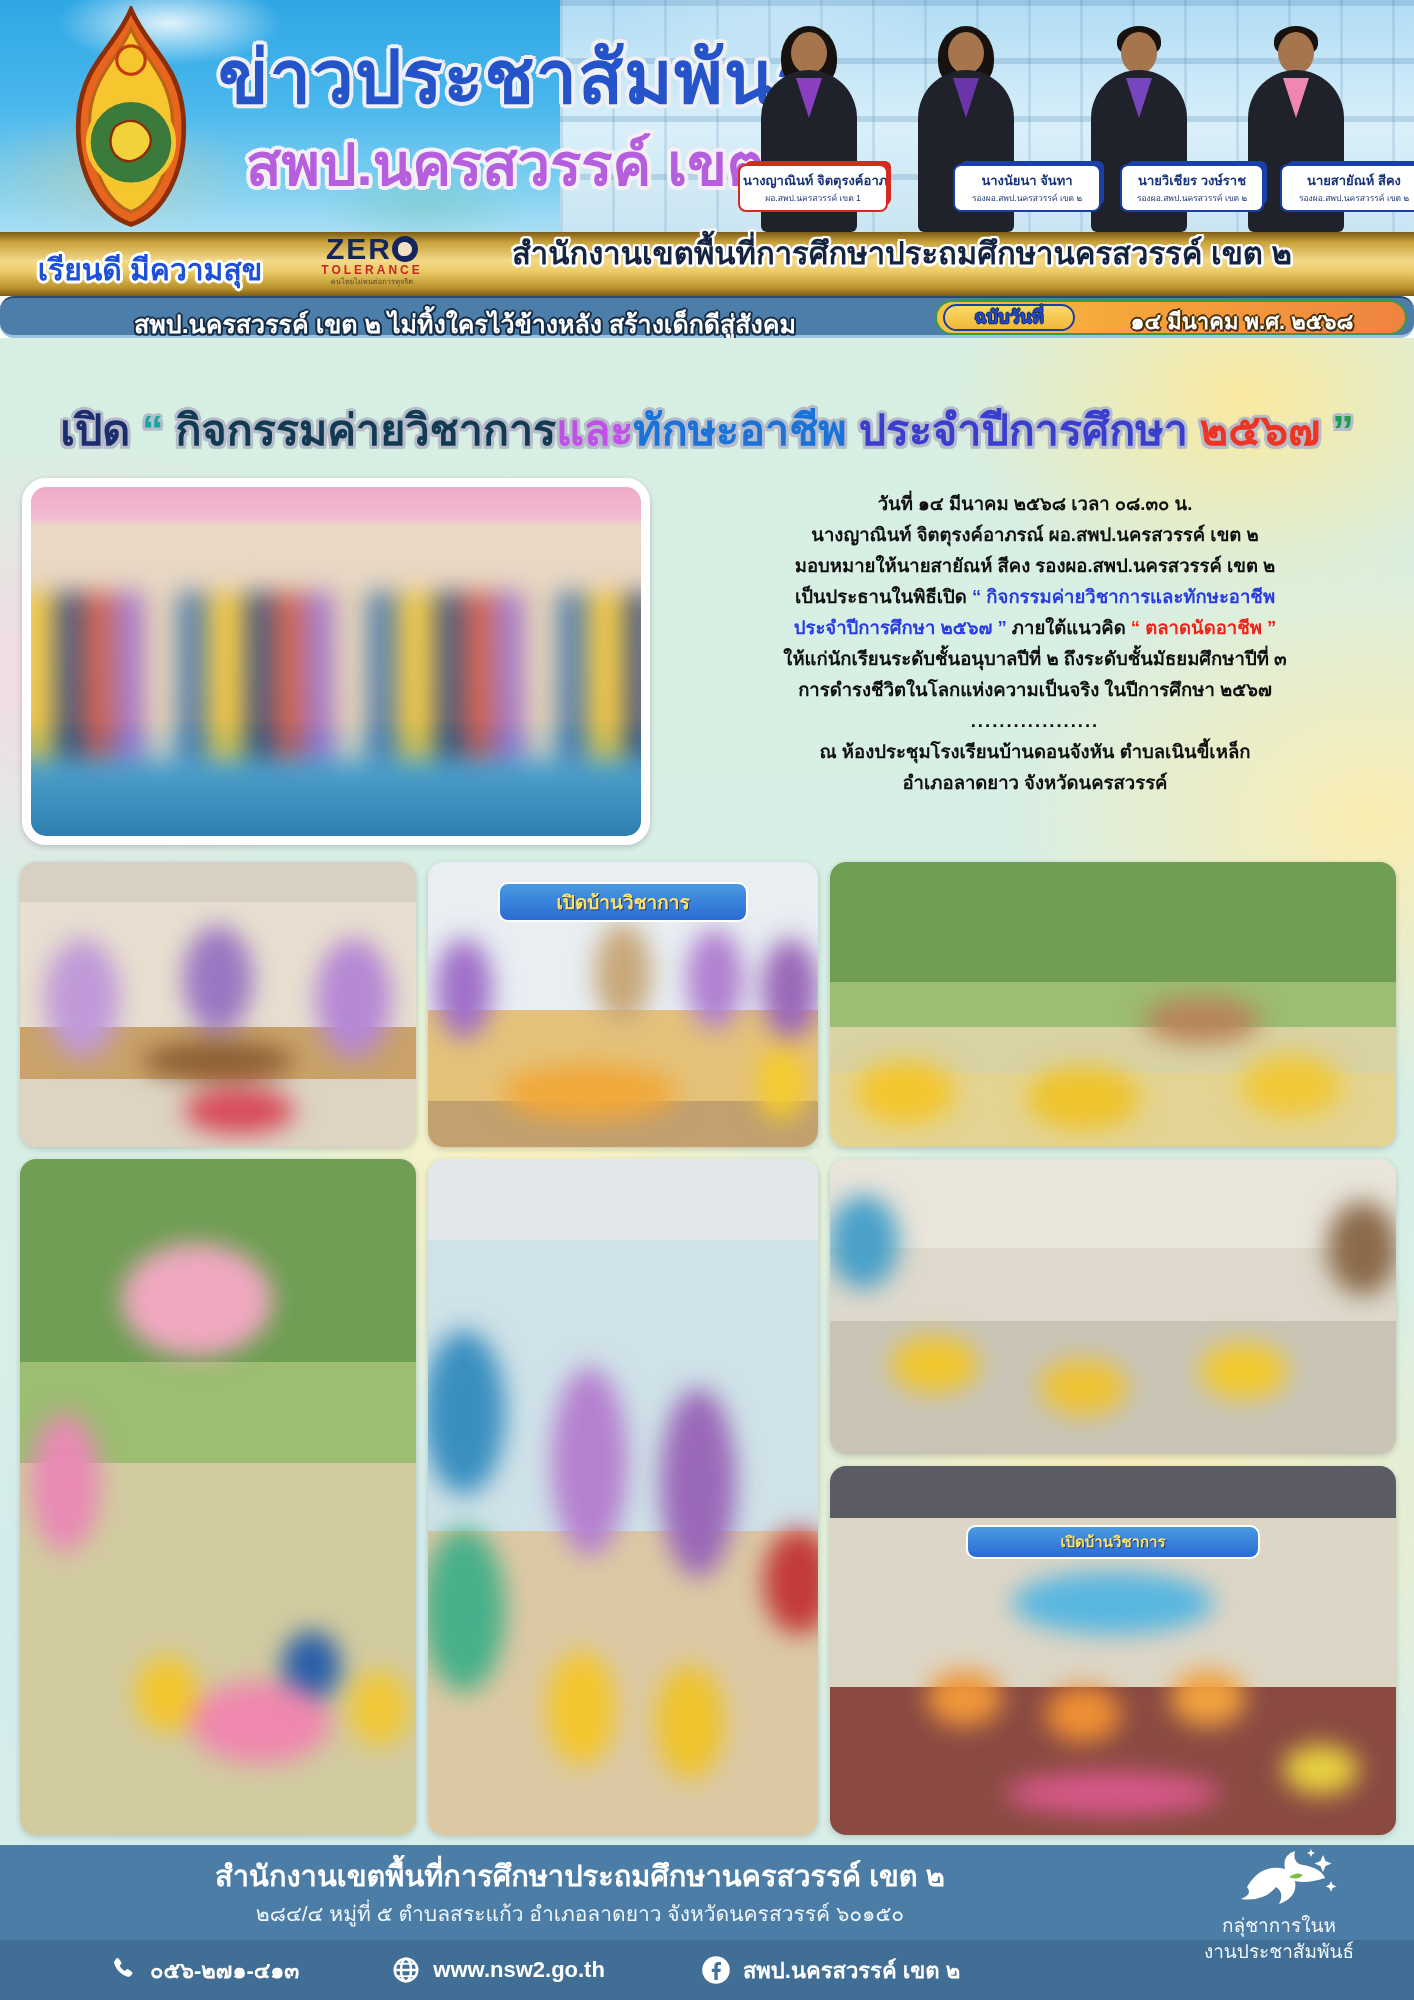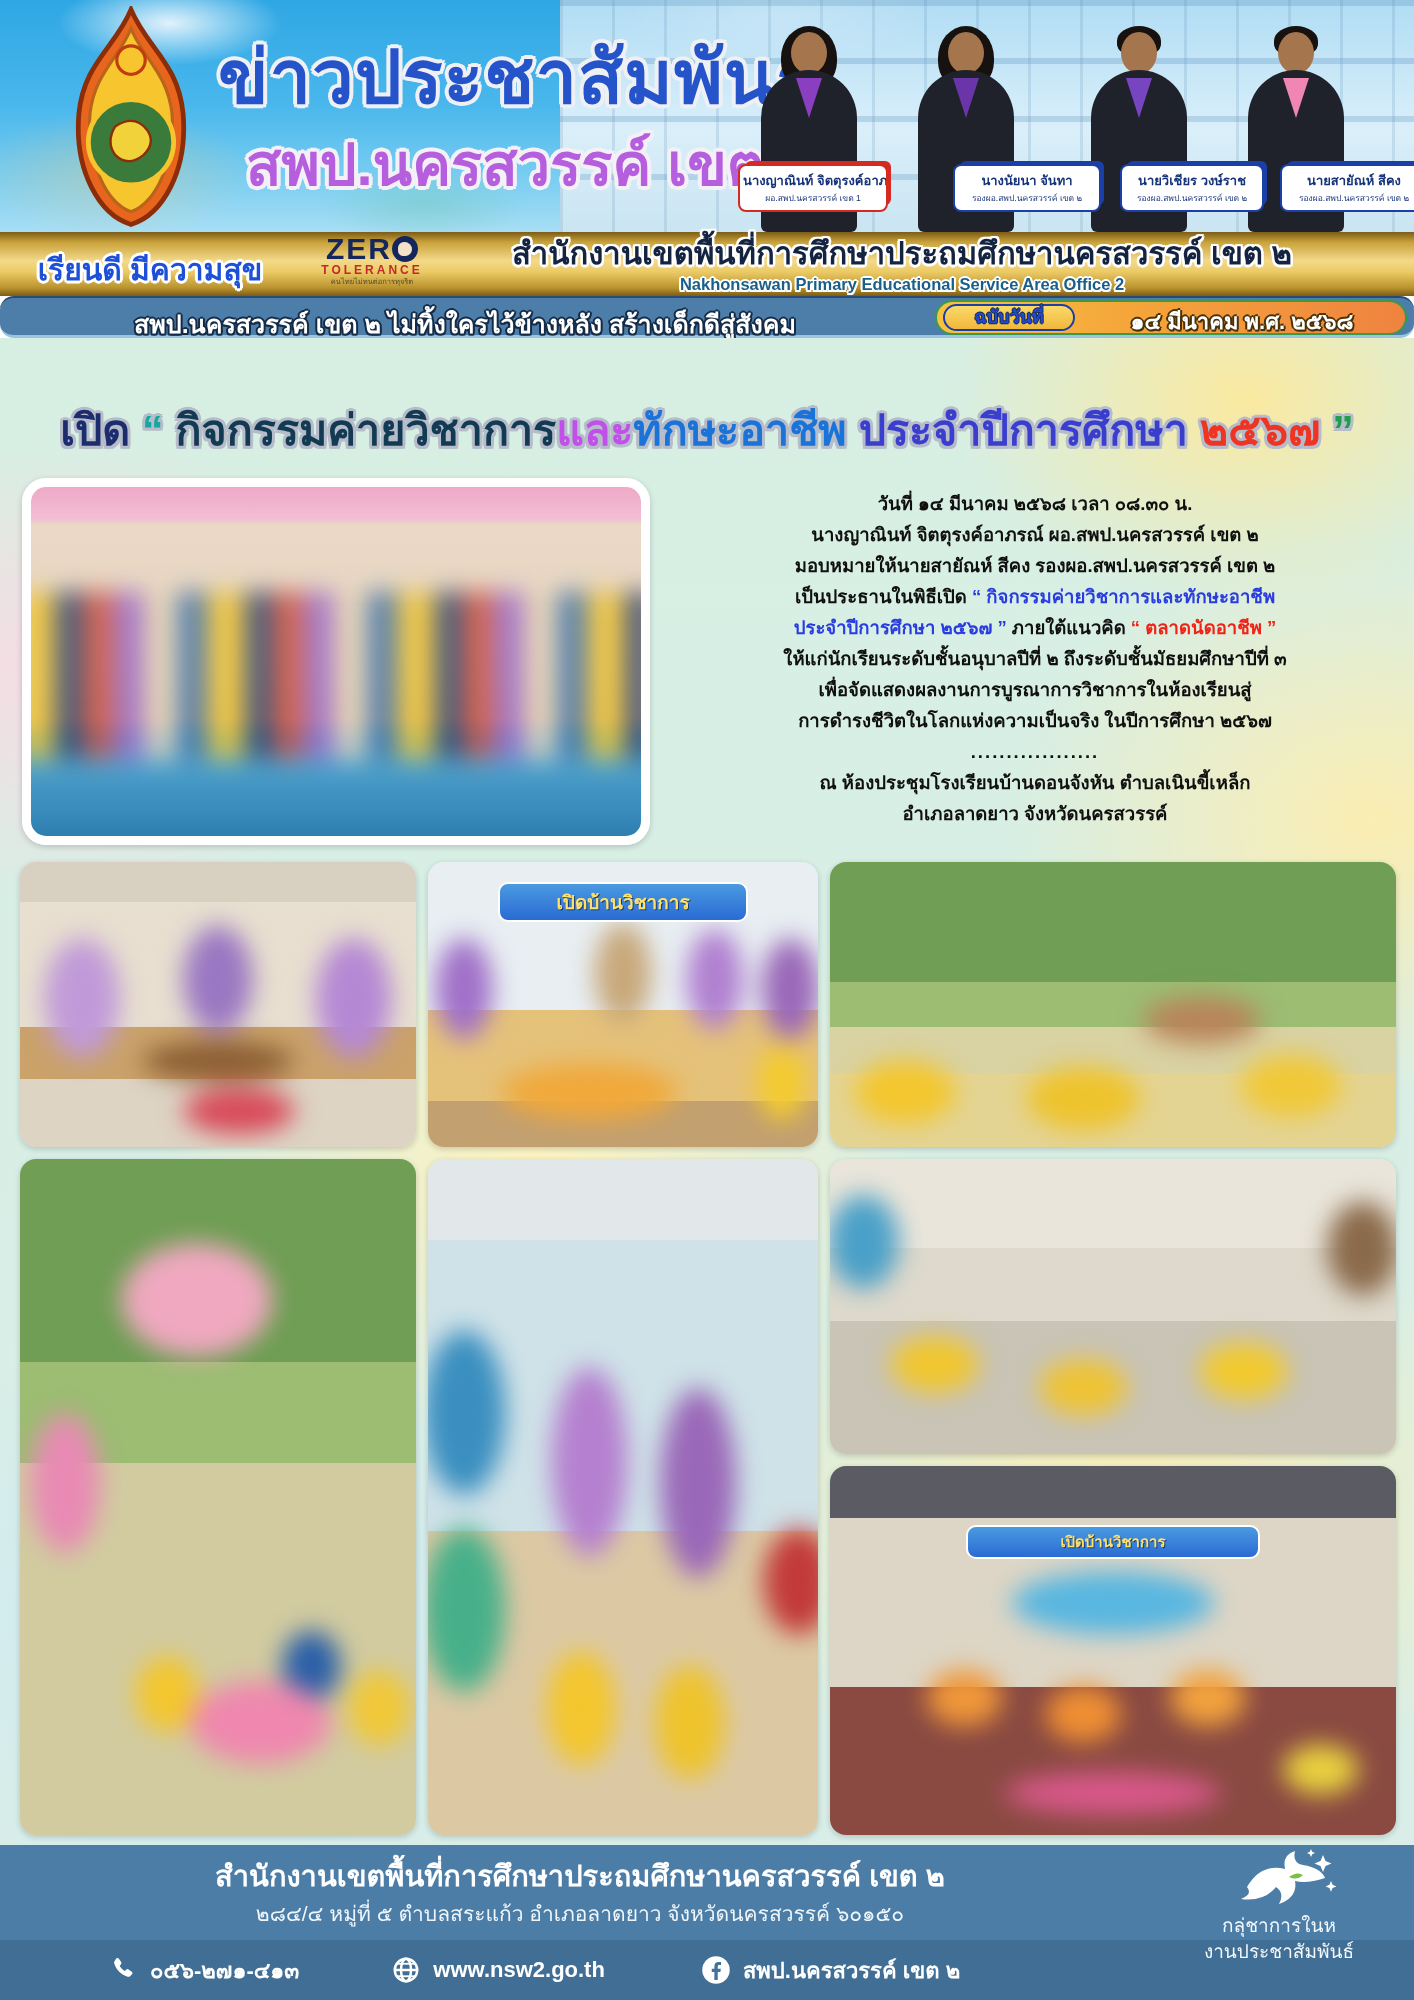--- a/index.html
+++ b/index.html
@@ -279,21 +279,20 @@
 
   <div class="gold-band">
     <div class="slogan">เรียนดี มีความสุข</div>
     <div class="zero-logo">
       <div class="zero-word"><span>ZER</span><span class="zero-o"></span></div>
       <div class="zero-sub">TOLERANCE</div>
       <div class="zero-tag">คนไทยไม่ทนต่อการทุจริต</div>
     </div>
     <div class="office">
       <div class="office-th">สำนักงานเขตพื้นที่การศึกษาประถมศึกษานครสวรรค์ เขต ๒</div>
-      <div class="office-en">Nakhonsawan Primary Educational Service Area Office 2</div>
     </div>
   </div>
 
   <div class="motto-band">
     <div class="motto">สพป.นครสวรรค์ เขต ๒ ไม่ทิ้งใครไว้ข้างหลัง สร้างเด็กดีสู่สังคม</div>
     <div class="date-box">
       <div class="date-pill">ฉบับวันที่</div>
       <div class="date-text">๑๔ มีนาคม พ.ศ. ๒๕๖๘</div>
     </div>
   </div>
@@ -304,21 +303,20 @@
 
     <div class="photo white-frame ph-main"></div>
 
     <div class="article">
       <div class="line"><span class="seg-black">วันที่ ๑๔ มีนาคม ๒๕๖๘ เวลา ๐๘.๓๐ น.</span></div>
       <div class="line"><span class="seg-black">นางญาณินท์ จิตตุรงค์อาภรณ์ ผอ.สพป.นครสวรรค์ เขต ๒</span></div>
       <div class="line"><span class="seg-black">มอบหมายให้นายสายัณห์ สีคง รองผอ.สพป.นครสวรรค์ เขต ๒</span></div>
       <div class="line"><span class="seg-black">เป็นประธานในพิธีเปิด </span><span class="seg-blue">“ กิจกรรมค่ายวิชาการและทักษะอาชีพ</span></div>
       <div class="line"><span class="seg-blue">ประจำปีการศึกษา ๒๕๖๗ ”</span><span class="seg-black"> ภายใต้แนวคิด </span><span class="seg-red">“ ตลาดนัดอาชีพ ”</span></div>
       <div class="line"><span class="seg-black">ให้แก่นักเรียนระดับชั้นอนุบาลปีที่ ๒ ถึงระดับชั้นมัธยมศึกษาปีที่ ๓</span></div>
-      <div class="line"><span class="seg-black">เพื่อจัดแสดงผลงานการบูรณาการวิชาการในห้องเรียนสู่</span></div>
       <div class="line"><span class="seg-black">การดำรงชีวิตในโลกแห่งความเป็นจริง ในปีการศึกษา ๒๕๖๗</span></div>
       <div class="line line-dots"><span class="seg-black">..................</span></div>
       <div class="line"><span class="seg-black">ณ ห้องประชุมโรงเรียนบ้านดอนจังหัน ตำบลเนินขี้เหล็ก</span></div>
       <div class="line"><span class="seg-black">อำเภอลาดยาว จังหวัดนครสวรรค์</span></div>
     </div>
 
     <div class="photo ph-bench"></div>
     <div class="photo ph-banner">
       <div class="photo-banner">เปิดบ้านวิชาการ</div>
     </div>

